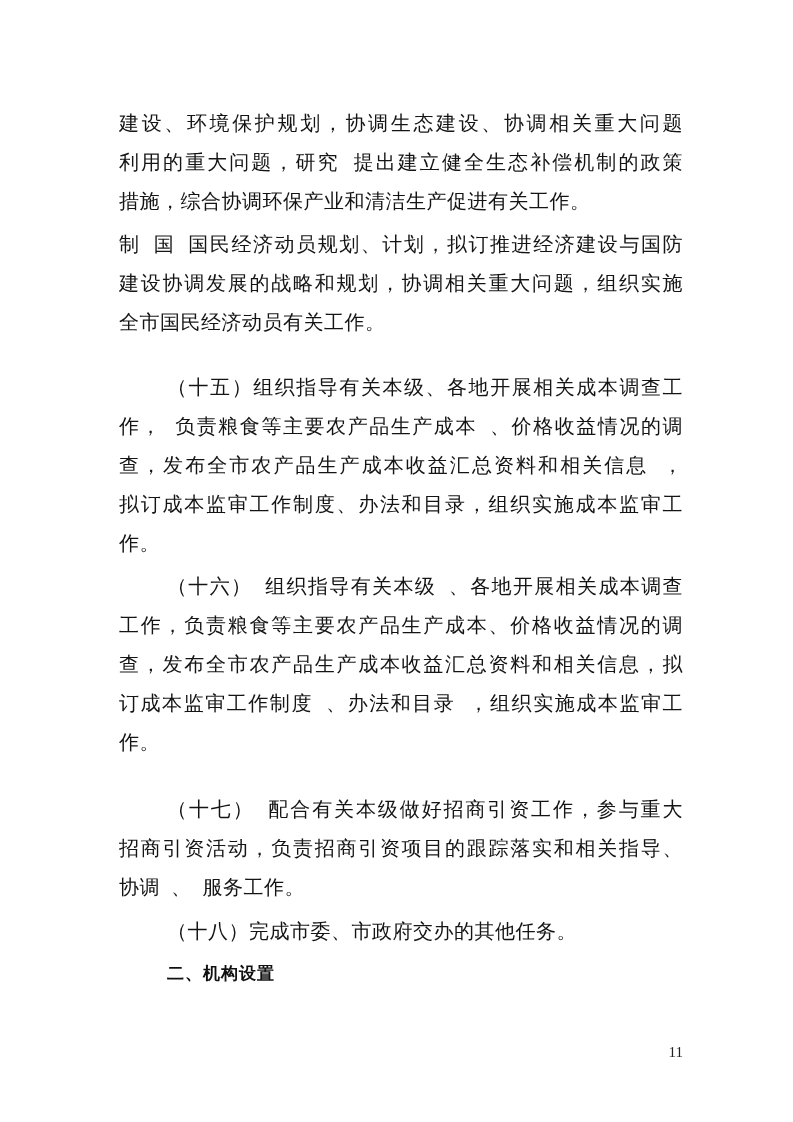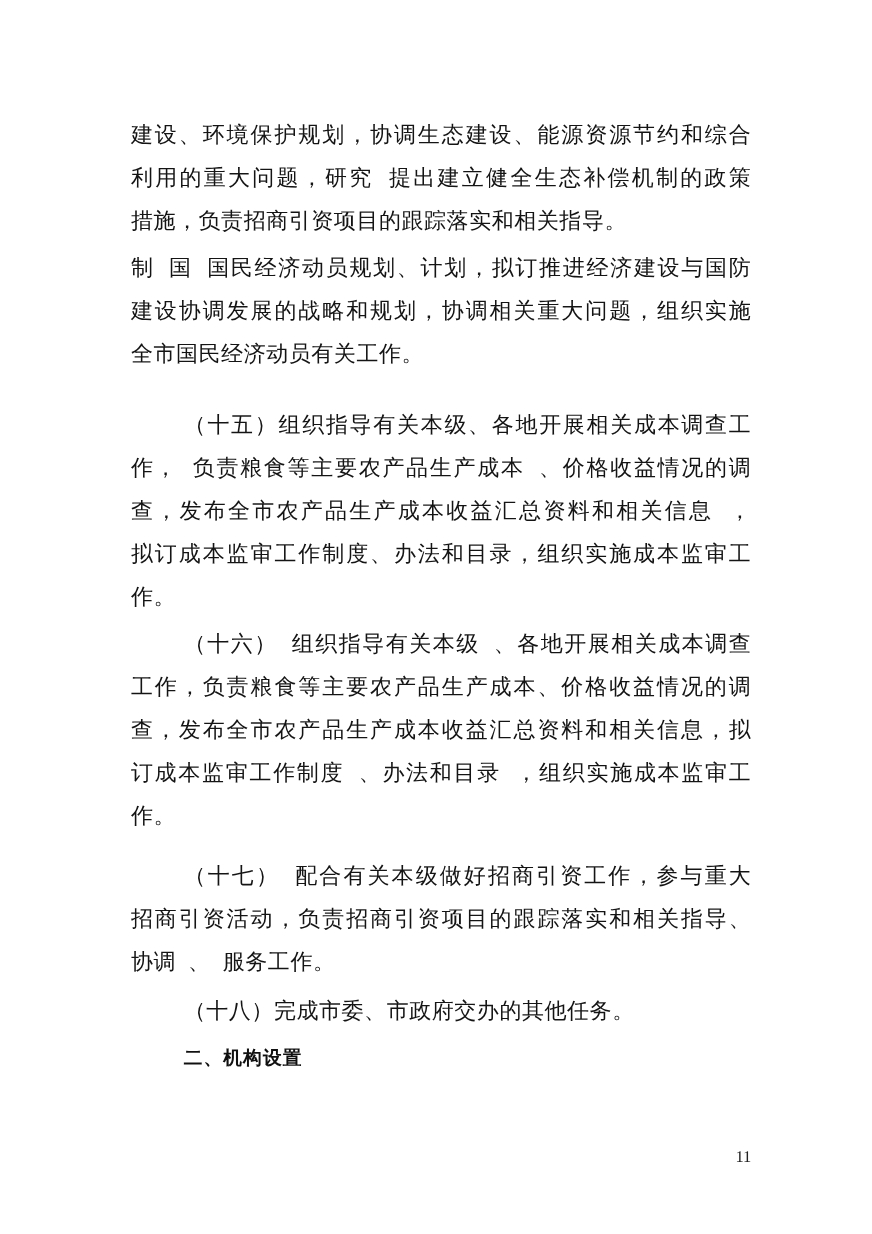--- a/index.html
+++ b/index.html
@@ -37,21 +37,21 @@
     content: "";
     display: inline-block;
     width: 100%;
     height: 0;
     vertical-align: top;
   }
   .line.indent { text-indent: 48px; }
   .para-14 { margin-top: 4px; }
   .para-15 { margin-top: 26px; }
   .para-16 { margin-top: 4px; }
-  .para-17 { margin-top: 16px; }
+  .para-17 { margin-top: 28px; }
   .para-18 { margin-top: 5px; }
   .heading {
     margin: 3px 0 0 48px;
     height: 39px;
     line-height: 39px;
     font-family: "Liberation Sans", "DejaVu Sans", sans-serif;
     font-weight: bold;
     font-size: 17px;
     letter-spacing: 1px;
     color: #101010;
@@ -68,23 +68,23 @@
     color: #222222;
   }
 </style>
 </head>
 <body>
 
 <div class="page">
   <div class="content">
 
     <div class="para">
-      <div class="line fill">建设、环境保护规划，协调生态建设、能源资源节约和综合</div>
+      <div class="line fill">建设、环境保护规划，协调生态建设、协调相关重大问题</div>
       <div class="line fill">利用的重大问题，研究&nbsp; 提出建立健全生态补偿机制的政策</div>
-      <div class="line">措施，负责招商引资项目的跟踪落实和相关指导。</div>
+      <div class="line">措施，综合协调环保产业和清洁生产促进有关工作。</div>
     </div>
 
     <div class="para para-14">
       <div class="line fill">制&nbsp; 国&nbsp; 国民经济动员规划、计划，拟订推进经济建设与国防</div>
       <div class="line fill">建设协调发展的战略和规划，协调相关重大问题，组织实施</div>
       <div class="line">全市国民经济动员有关工作。</div>
     </div>
 
     <div class="para para-15">
       <div class="line fill indent">（十五）组织指导有关本级、各地开展相关成本调查工</div>

